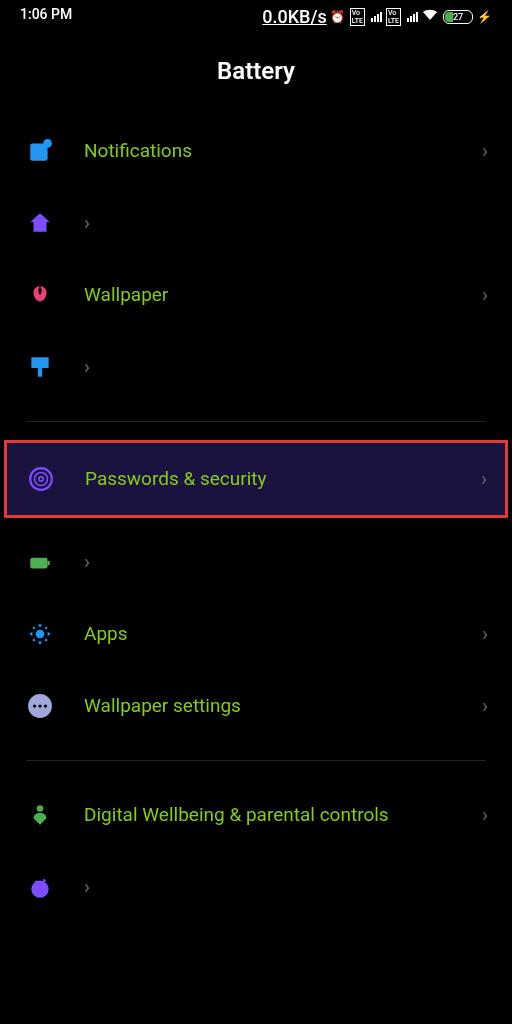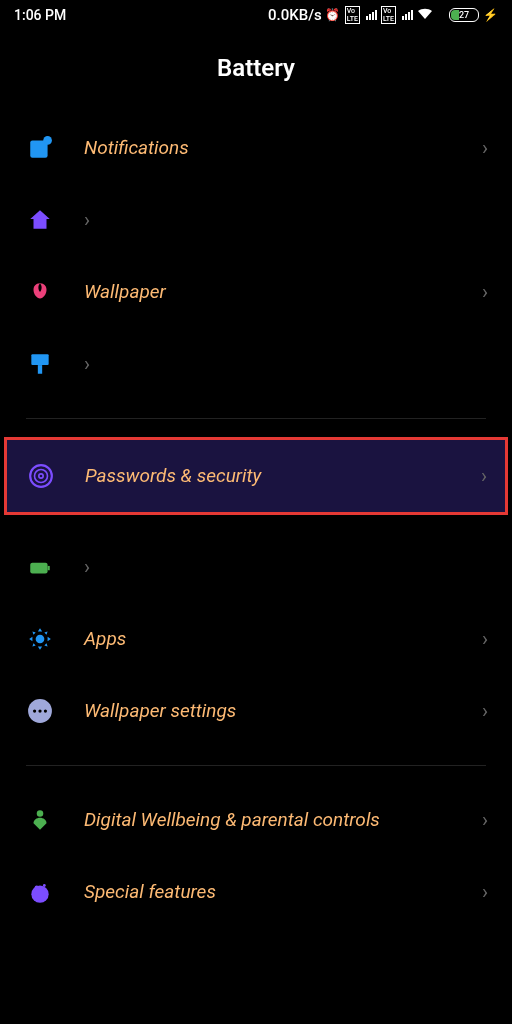--- a/index.html
+++ b/index.html
@@ -7,44 +7,44 @@
     width: 512px;
     height: 1024px;
     background: #000;
     color: #fff;
     font-family: -apple-system, BlinkMacSystemFont, "Segoe UI", Roboto, sans-serif;
     overflow: hidden;
   }
   .status-bar {
     display: flex;
     justify-content: space-between;
-    align-items: center;
-    padding: 6px 14px;
+    align-items: flex-start;
+    padding: 6px 20px;
     font-size: 14px;
     font-weight: 500;
   }
   .status-right {
     display: flex;
     align-items: center;
     gap: 4px;
     font-size: 12px;
   }
-  .status-right .net { font-size: 15px; }
+  .status-right .net { font-size: 18px; text-decoration: underline; }
   .signal { display: inline-flex; align-items: flex-end; gap: 1px; margin-left: 2px; }
   .signal span { width: 2px; background: #fff; }
   .signal span:nth-child(1){height:4px;} .signal span:nth-child(2){height:6px;}
   .signal span:nth-child(3){height:8px;} .signal span:nth-child(4){height:10px;}
   .battery {
     display: inline-flex;
     align-items: center;
     border: 1px solid #fff;
     border-radius: 6px;
     width: 30px;
     height: 14px;
-    margin-left: 12px;
+    margin-left: 1px;
     position: relative;
     font-size: 9px;
     justify-content: center;
   }
   .battery .fill {
     position: absolute;
     left: 1px; top: 1px; bottom: 1px;
     width: 27%;
     background: #4caf50;
     border-radius: 4px 0 0 4px;
@@ -69,37 +69,36 @@
     height: 32px;
     display: flex;
     align-items: center;
     justify-content: center;
     flex-shrink: 0;
   }
   .item .label {
     flex: 1;
     font-size: 19px;
     font-weight: 400;
-    color: #fdba74;
+    color: #84cc16;
     line-height: 1.25;
-    font-style: italic;
   }
   .chevron {
     color: #666;
     font-size: 20px;
   }
   .divider {
     height: 1px;
     background: #222;
     margin: 18px 20px;
   }
   .highlight {
     border: 3px solid #e53935;
     background: #1a1340;
-    margin: 16px -2px;
+    margin: 8px -2px;
   }
   .volte {
     font-size: 7px;
     border: 1px solid #fff;
     padding: 0 1px;
     line-height: 8px;
     display: inline-block;
   }
 </style>
 </head>
@@ -244,17 +243,16 @@
   </div>
 
   <div class="item">
     <span class="icon">
       <svg width="26" height="26" viewBox="0 0 24 24">
           <circle cx="12" cy="14" r="8" fill="#7c4dff"></circle>
           <circle cx="9" cy="8" r="2" fill="#7c4dff"></circle>
           <circle cx="16" cy="6" r="1.3" fill="#7c4dff"></circle>
         </svg>
     </span>
-    <span class="label">Special features</span>
     <span class="chevron">›</span>
   </div>
 
 </div>
 
 </body></html>

